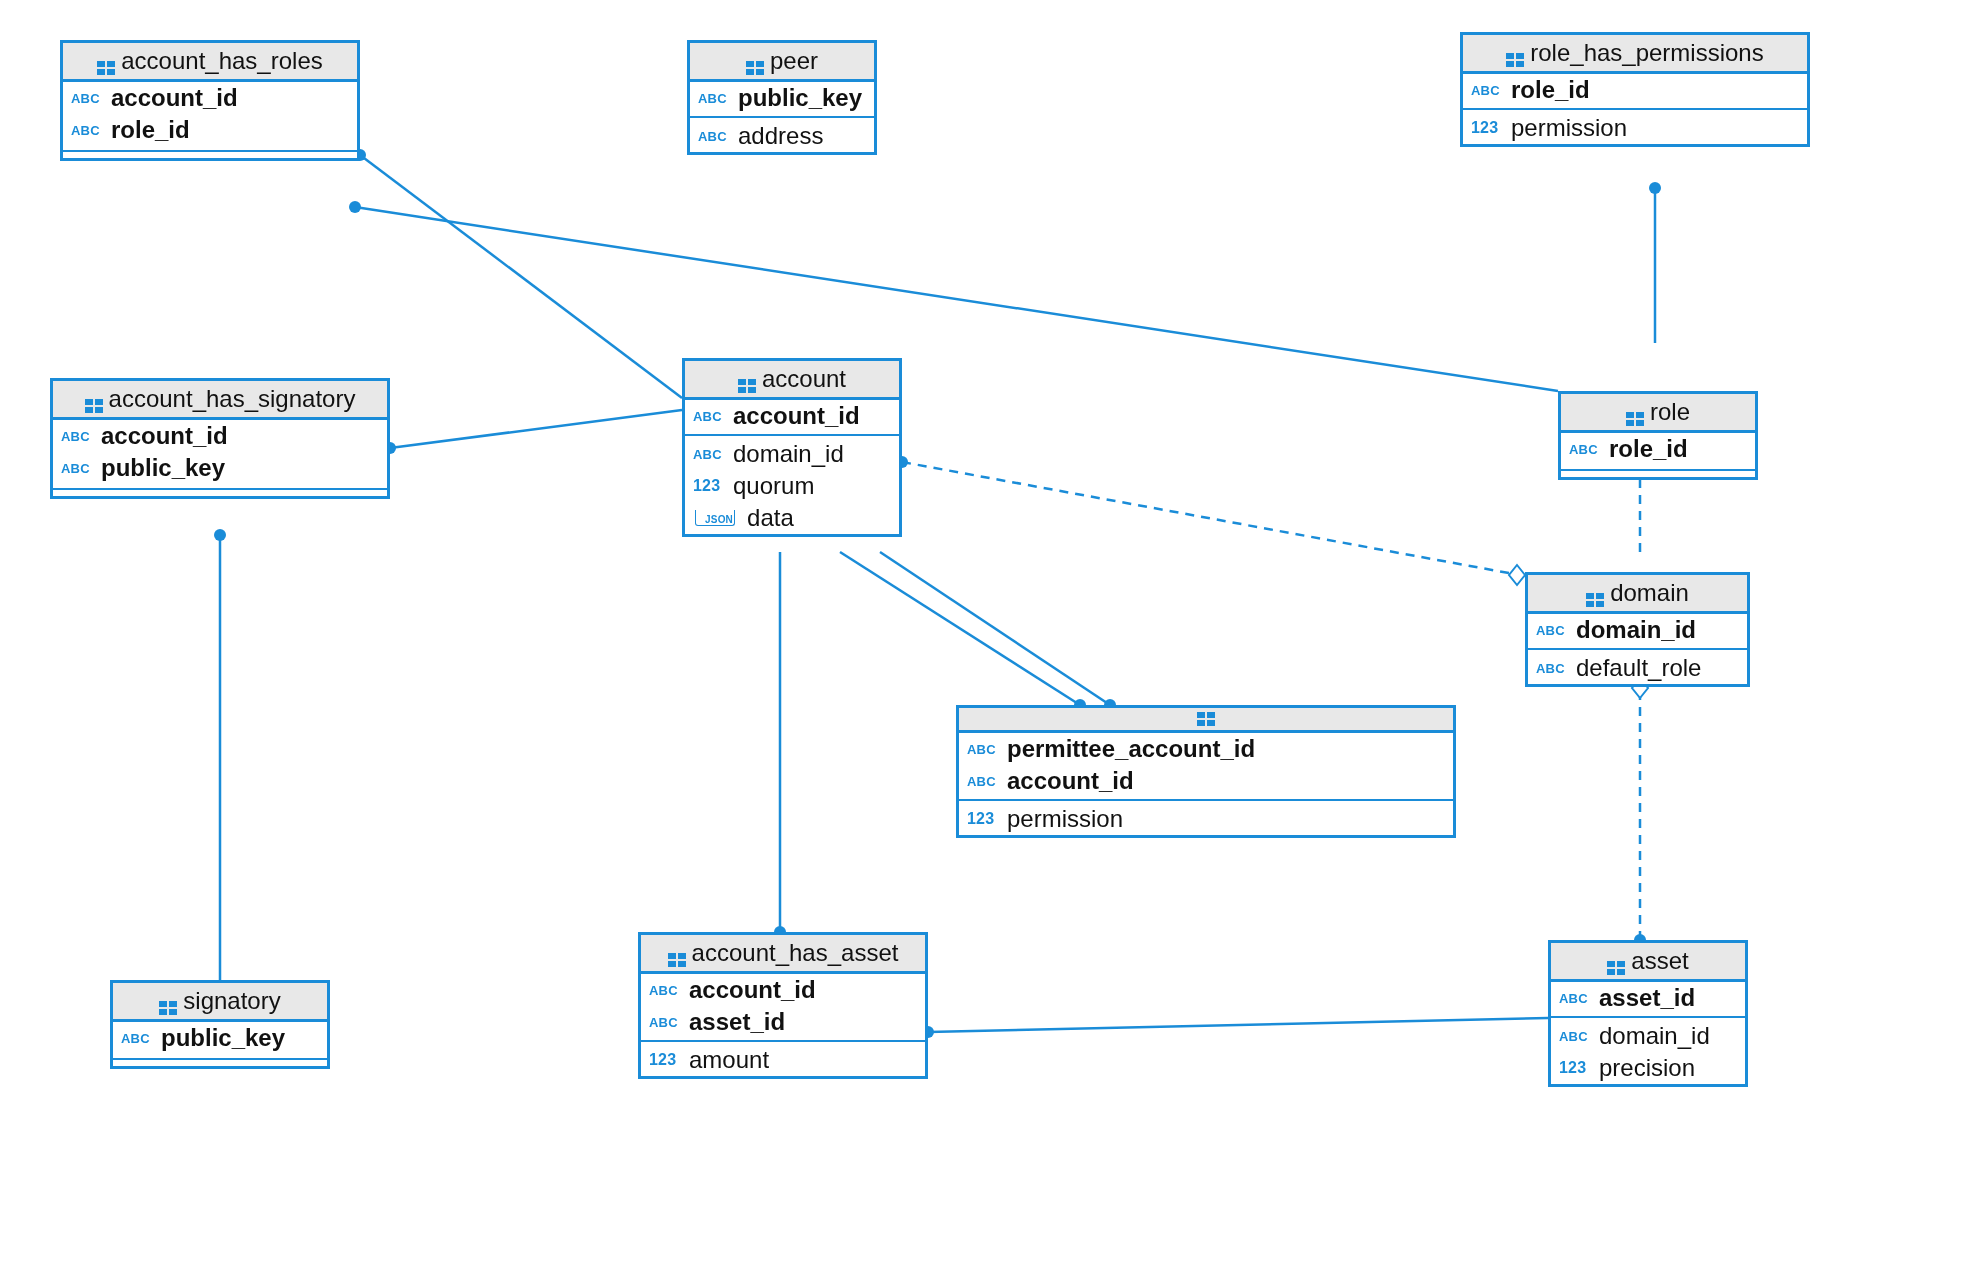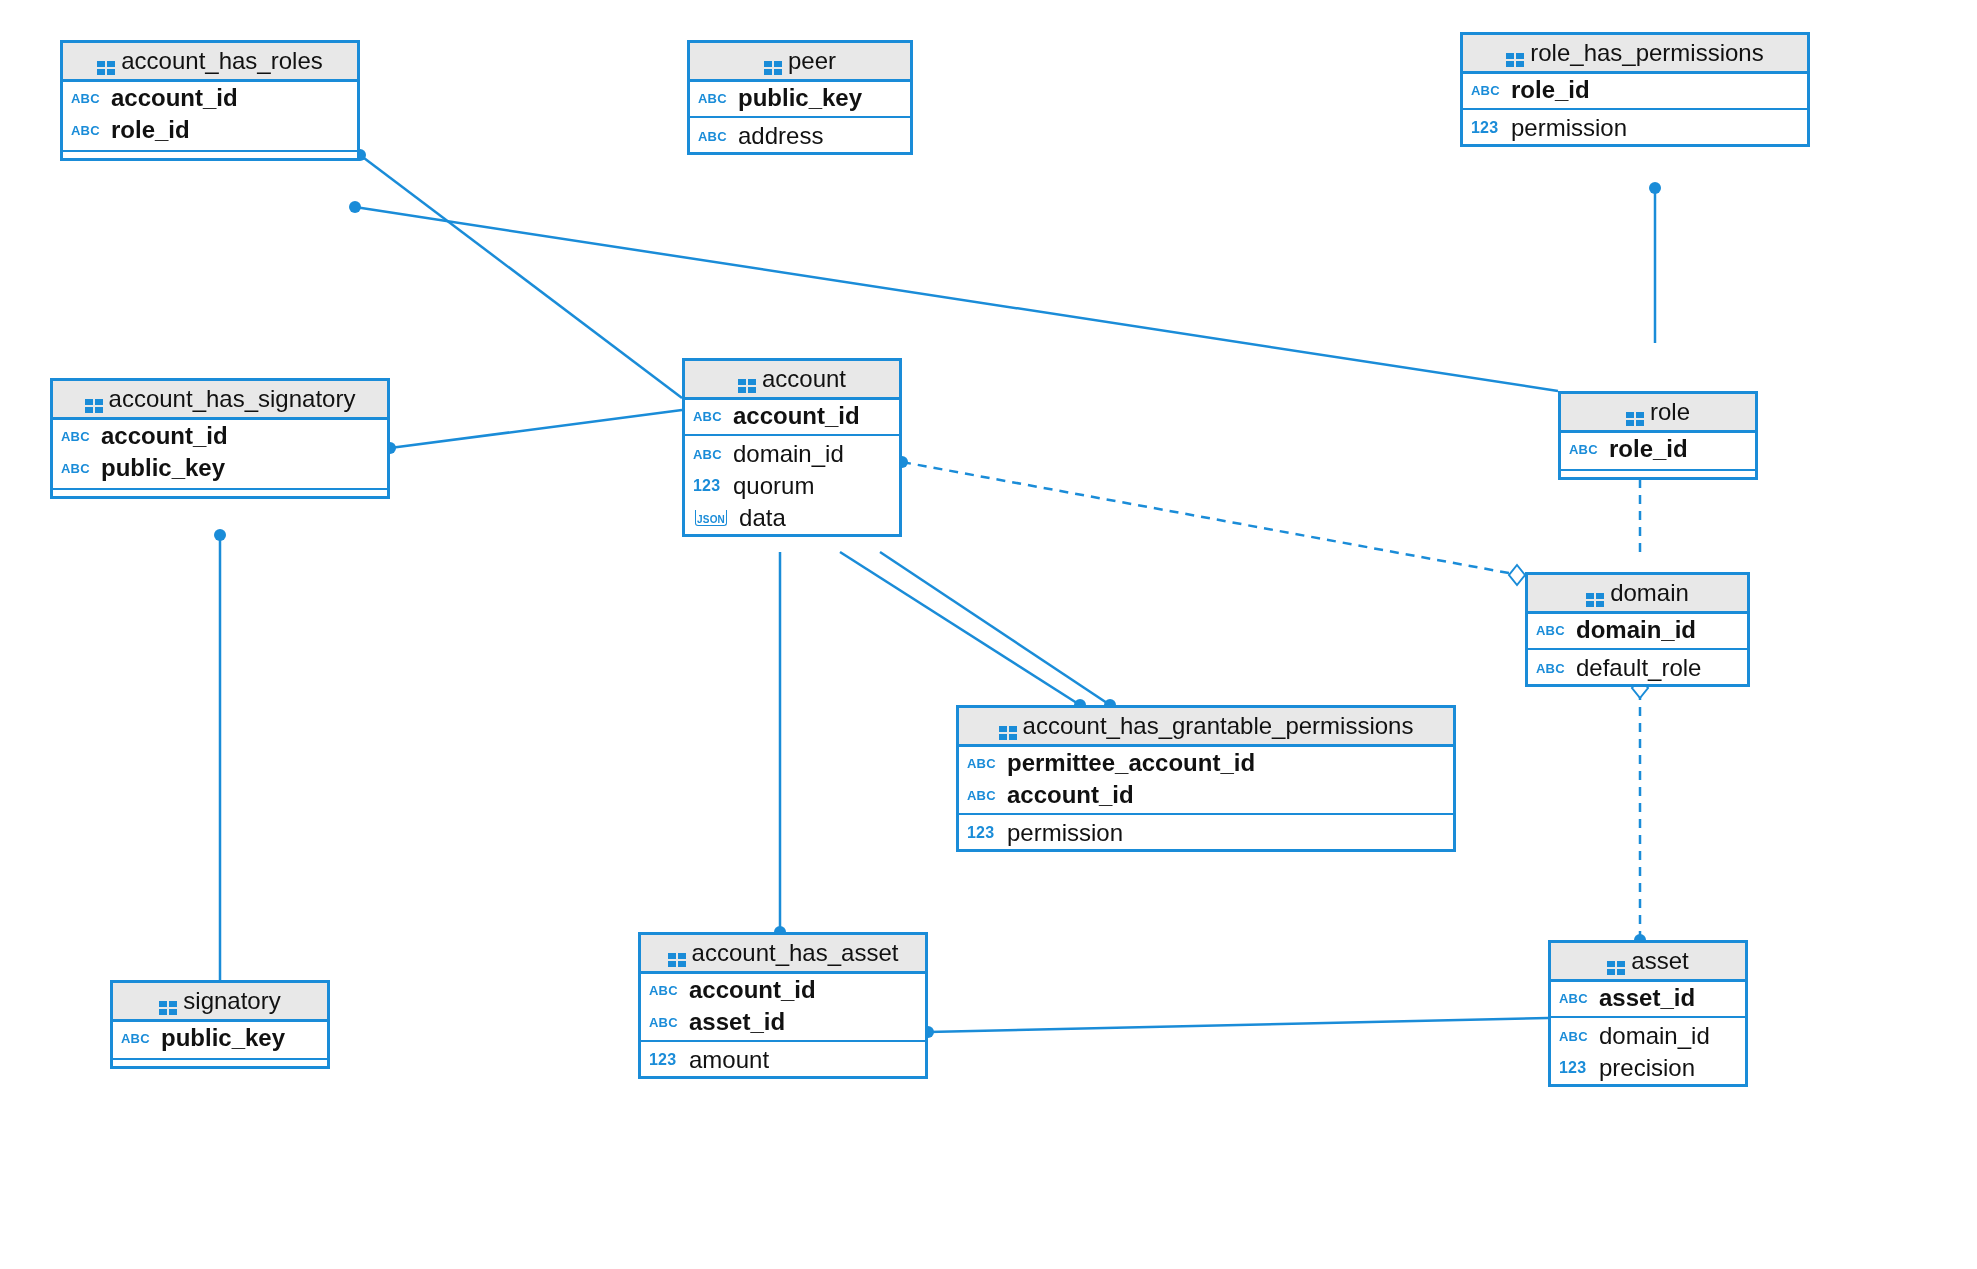--- a/index.html
+++ b/index.html
@@ -63,21 +63,21 @@
     letter-spacing: 0.2px;
   }
   .type.num { font-size: 16px; }
   .type.json {
     font-size: 10px;
     font-weight: 700;
     position: relative;
     border: 1.5px solid #1a8cd8;
     border-top: none;
     border-radius: 0 0 3px 3px;
-    padding: 5px 1px 0 1px;
+    padding: 5px 1px 0 9px;
     line-height: 1;
     min-width: 0;
     margin-right: 6px;
     margin-left: 2px;
   }
   .tbl-icon {
     width: 18px; height: 14px;
     display: inline-block;
     position: relative;
   }
@@ -136,21 +136,21 @@
         <div class="row bold">
           <span class="type">ABC</span>
           <span class="name">account_id</span>
         </div>
         <div class="row bold">
           <span class="type">ABC</span>
           <span class="name">role_id</span>
         </div>
         <div class="divider" style="margin-top: 4px; margin-bottom: 6px;"></div>
       </div>
-      <div class="entity" style="left: 687px; top: 40px; width: 226px;">
+      <div class="entity" style="left: 687px; top: 40px; width: 190px;">
         <div class="title">
           <span class="tbl-icon"></span>
           <span>peer</span>
         </div>
         <div class="row bold">
           <span class="type">ABC</span>
           <span class="name">public_key</span>
         </div>
         <div class="divider"></div>
         <div class="row">
@@ -233,21 +233,20 @@
         </div>
         <div class="divider"></div>
         <div class="row">
           <span class="type">ABC</span>
           <span class="name">default_role</span>
         </div>
       </div>
       <div class="entity" style="left: 956px; top: 705px; width: 500px;">
         <div class="title">
           <span class="tbl-icon"></span>
-          <span>account_has_grantable_permissions</span>
         </div>
         <div class="row bold">
           <span class="type">ABC</span>
           <span class="name">permittee_account_id</span>
         </div>
         <div class="row bold">
           <span class="type">ABC</span>
           <span class="name">account_id</span>
         </div>
         <div class="divider"></div>

